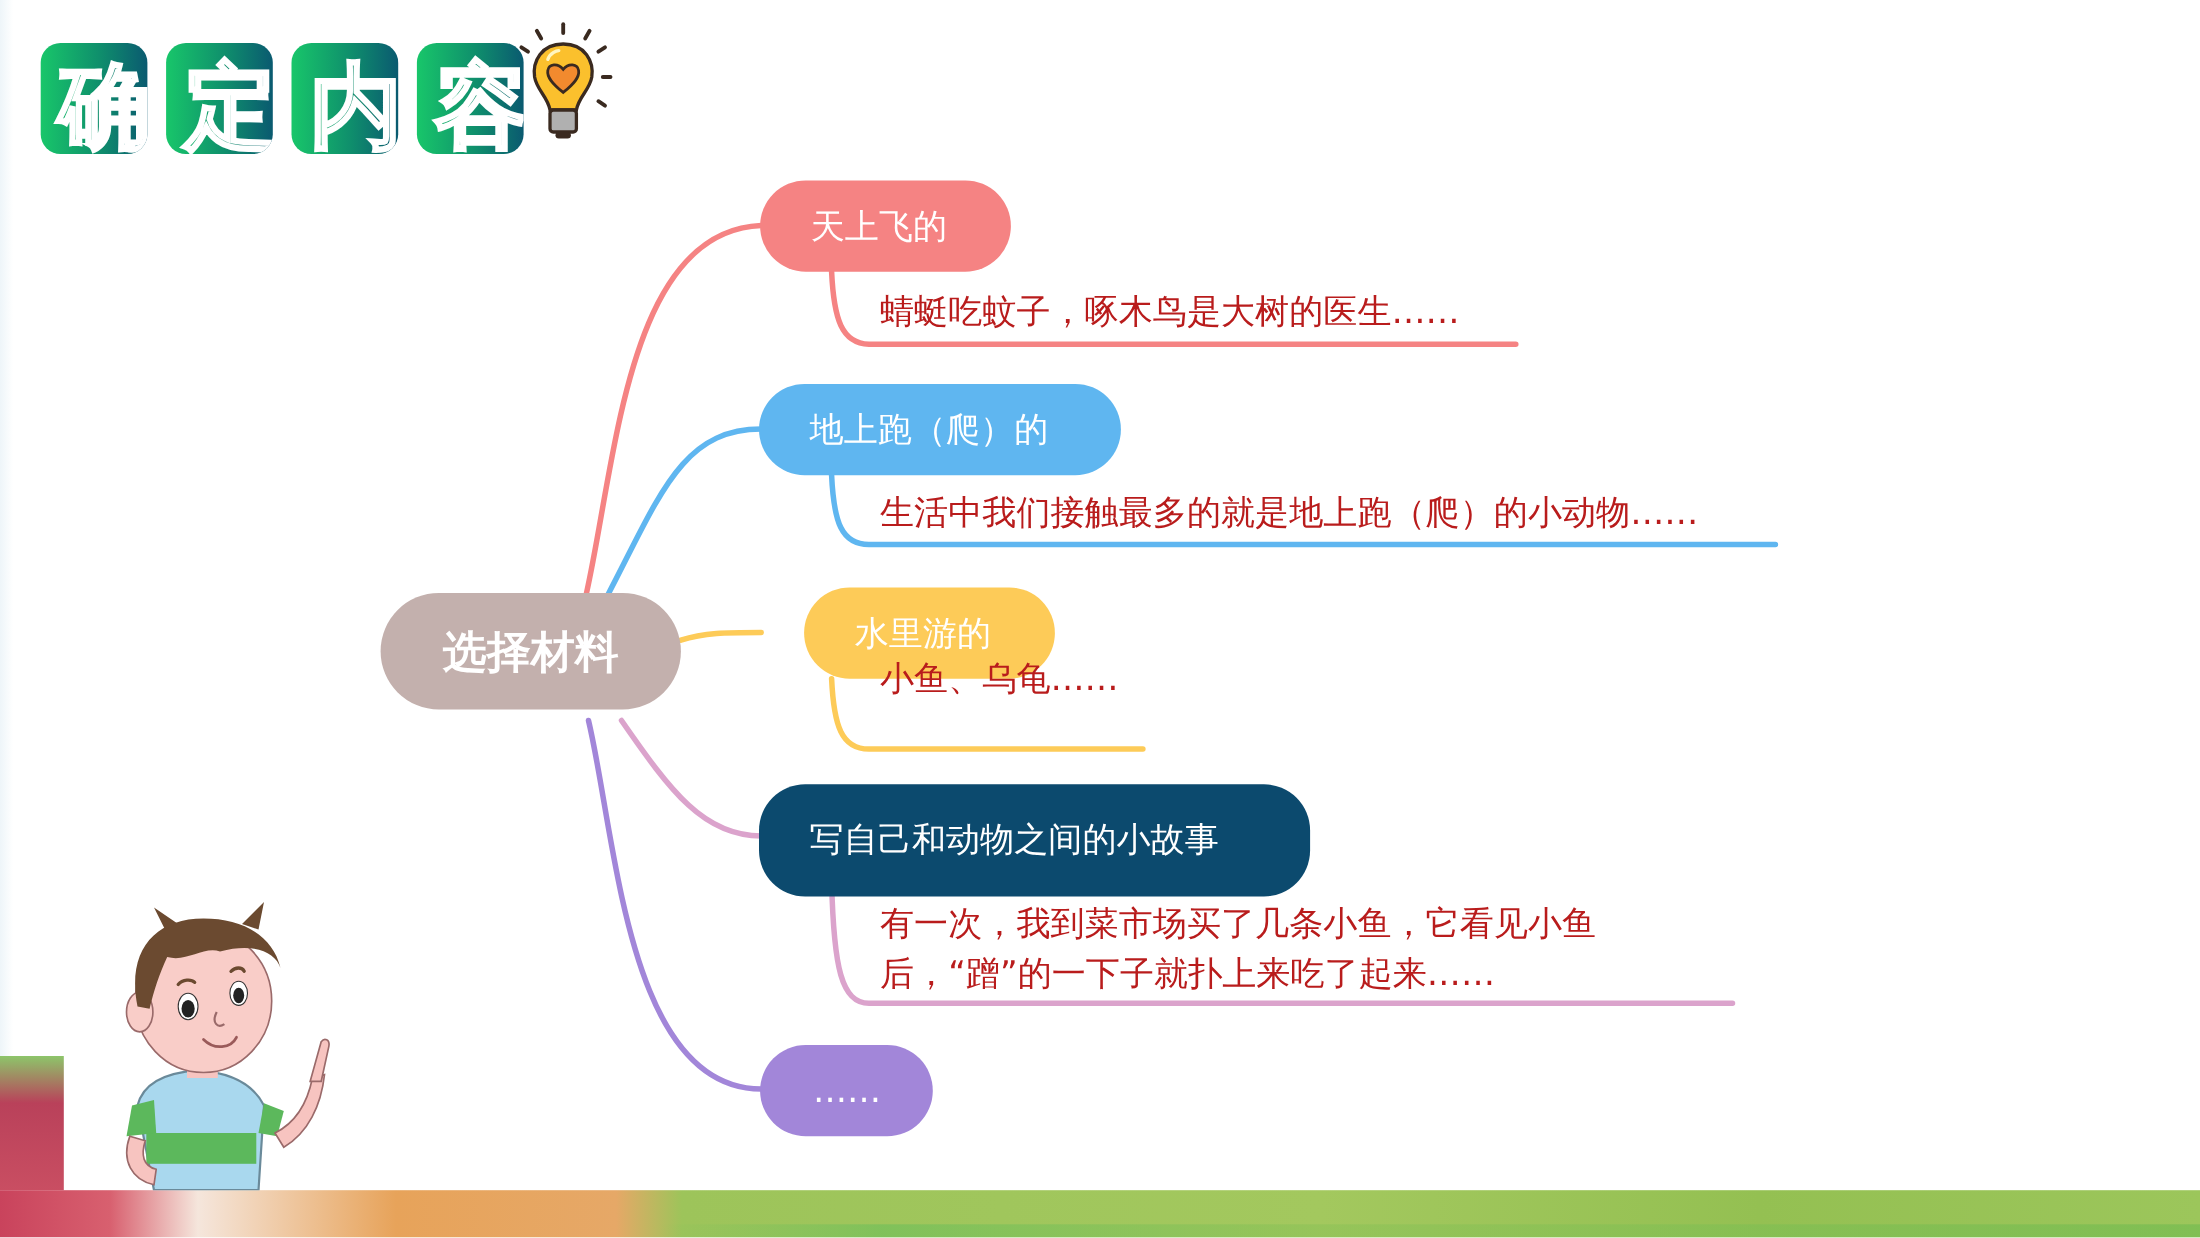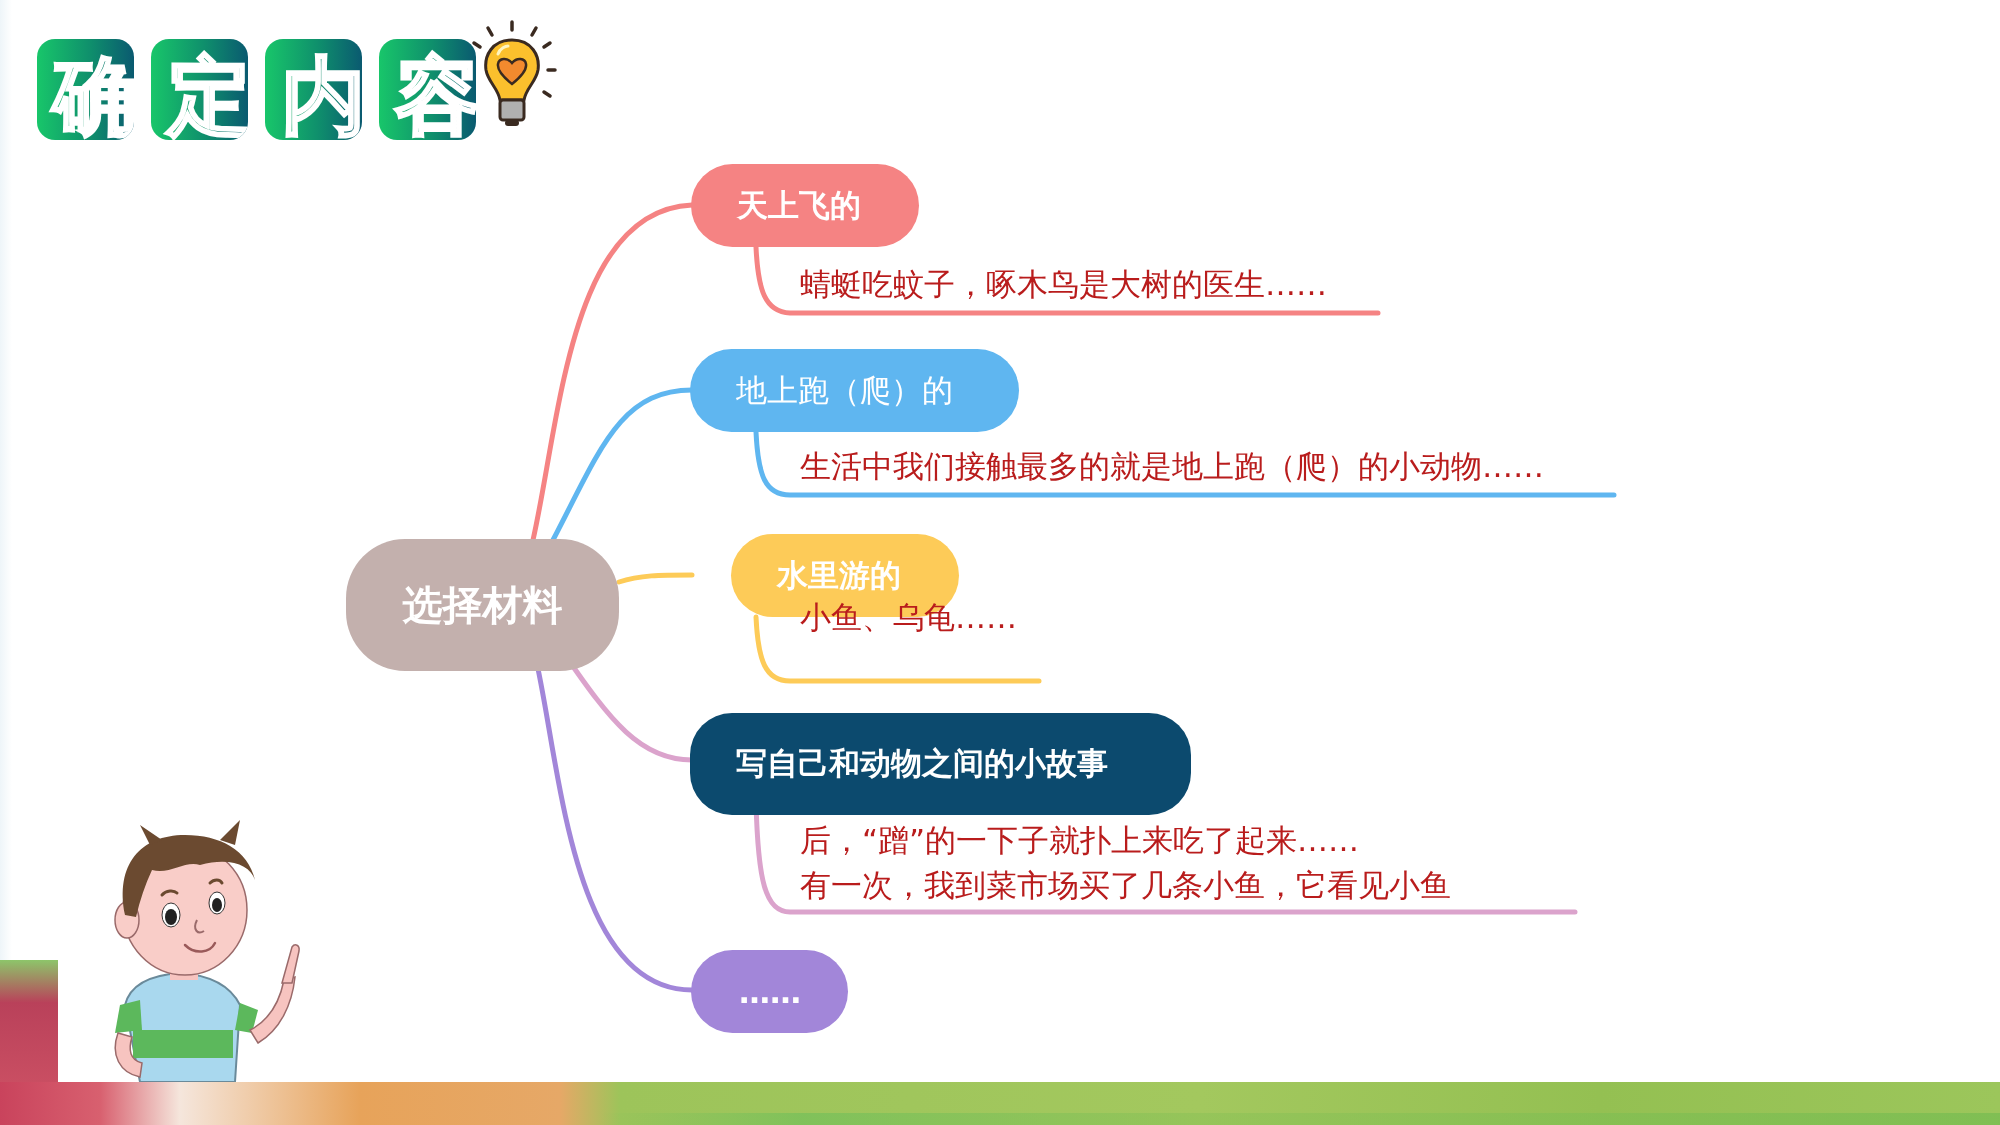--- a/index.html
+++ b/index.html
@@ -21,22 +21,22 @@
           display:flex; align-items:center; justify-content:center; overflow:hidden; }
   .tile span { font-family:"DejaVu Serif","Liberation Serif",serif; font-size:84px; line-height:1;
                color:transparent; -webkit-text-stroke:3px #ffffff; font-weight:bold;
                transform:translate(10px,6px); }
   .bulb { position:absolute; left:462px; top:18px; width:100px; height:112px; }
 
   
   svg.links { position:absolute; left:0; top:0; width:2000px; height:1125px; }
   .node { position:absolute; border-radius:42px; color:#ffffff; display:flex; align-items:center;
           box-sizing:border-box; padding-left:46px; font-size:31px; white-space:nowrap; }
-  .node.bold { font-weight:bold; }
-  .center { position:absolute; left:346px; top:539px; width:273px; height:132px; border-radius:59px;
+  .node.bold { font-weight:normal; }
+  .center { position:absolute; left:346px; top:539px; width:273px; height:106px; border-radius:59px;
             background:#c3b0ad; color:#fff; font-weight:bold; font-size:40px;
             display:flex; align-items:center; justify-content:center; }
   .detail { position:absolute; color:#b91c1c; font-size:31px; line-height:45px; white-space:nowrap; }
   .boy { position:absolute; left:70px; top:805px; width:240px; height:277px; }
 </style>
 </head>
 <body>
 
 <div class="left-tint"></div>
 <div class="left-bg"></div>
@@ -110,22 +110,22 @@
   <span>水里游的</span>
 </div>
 <div class="detail" style="left:800px;top:595px;text-align:right;">
   <div>小鱼、乌龟……</div>
 </div>
 
 <div class="node bold" style="left:690px;top:713px;width:501px;height:102px;background:#0c4a6e;">
   <span>写自己和动物之间的小故事</span>
 </div>
 <div class="detail" style="left:800px;top:818px;">
+  <div>有一次，我到菜市场买了几条小鱼，它看见小鱼</div>
   <div>后，“蹭”的一下子就扑上来吃了起来……</div>
-  <div>有一次，我到菜市场买了几条小鱼，它看见小鱼</div>
 </div>
 
 <div class="node bold" style="left:691px;top:950px;width:157px;height:83px;background:#a286d9;padding-left:48px;">
   <span>……</span>
 </div>
 
 <svg class="boy" viewBox="0 0 240 277">
 
   <path d="M55 200 C60 180 80 170 110 168 C140 170 160 180 170 200 L165 277 L70 277 Z" fill="#a9d8ee" stroke="#6a8a9a" stroke-width="2"></path>
   <rect x="63" y="225" width="100" height="28" fill="#5cb85c"></rect>

